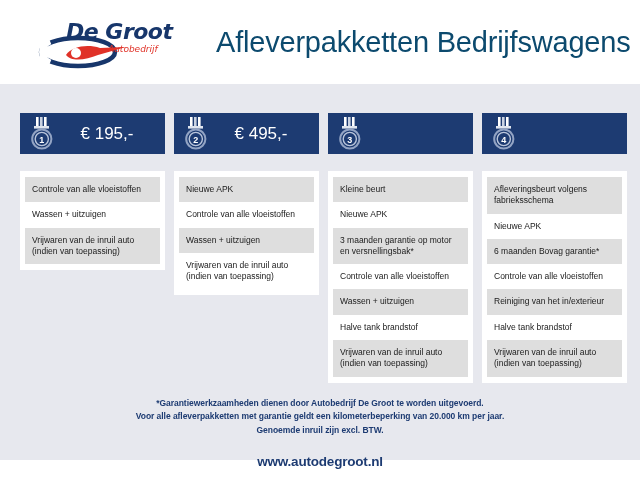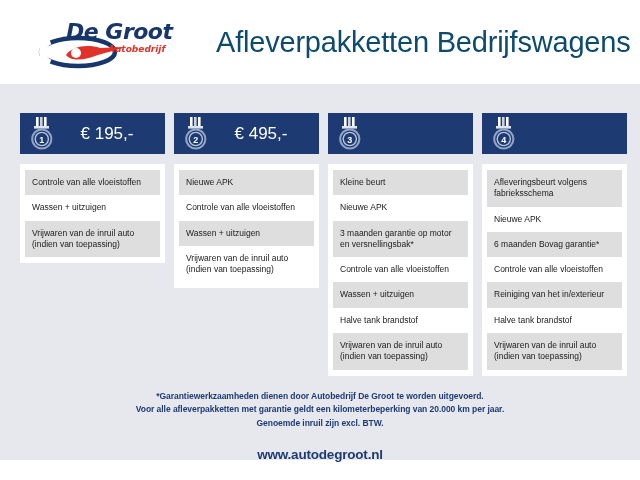--- a/index.html
+++ b/index.html
@@ -47,21 +47,21 @@
     color: #17366b;
     letter-spacing: -0.5px;
     white-space: nowrap;
   }
   .logo-sub {
     position: absolute;
     left: 70px;
     top: 31px;
     font-family: "DejaVu Sans", sans-serif;
     font-size: 9px;
-    font-weight: bold;
+    font-weight: normal;
     font-style: italic;
     color: #e03228;
     white-space: nowrap;
   }
   .page-title {
     margin-left: 38px;
     font-size: 29px;
     color: #0c4a6e;
     font-weight: normal;
     white-space: nowrap;
@@ -113,21 +113,21 @@
     font-weight: normal;
     letter-spacing: 0px;
     padding-right: 6px;
     white-space: nowrap;
   }
   .price-text.narrow { font-size: 16px; padding-right: 2px; }
 
   
   .card {
     background: #ffffff;
-    margin-top: 10px;
+    margin-top: 17px;
     padding: 6px 5px;
     box-sizing: border-box;
   }
   .feature {
     font-size: 8.5px;
     line-height: 1.33;
     color: #1a1a1a;
     padding: 7px 7px;
     box-sizing: border-box;
     background: #ffffff;

